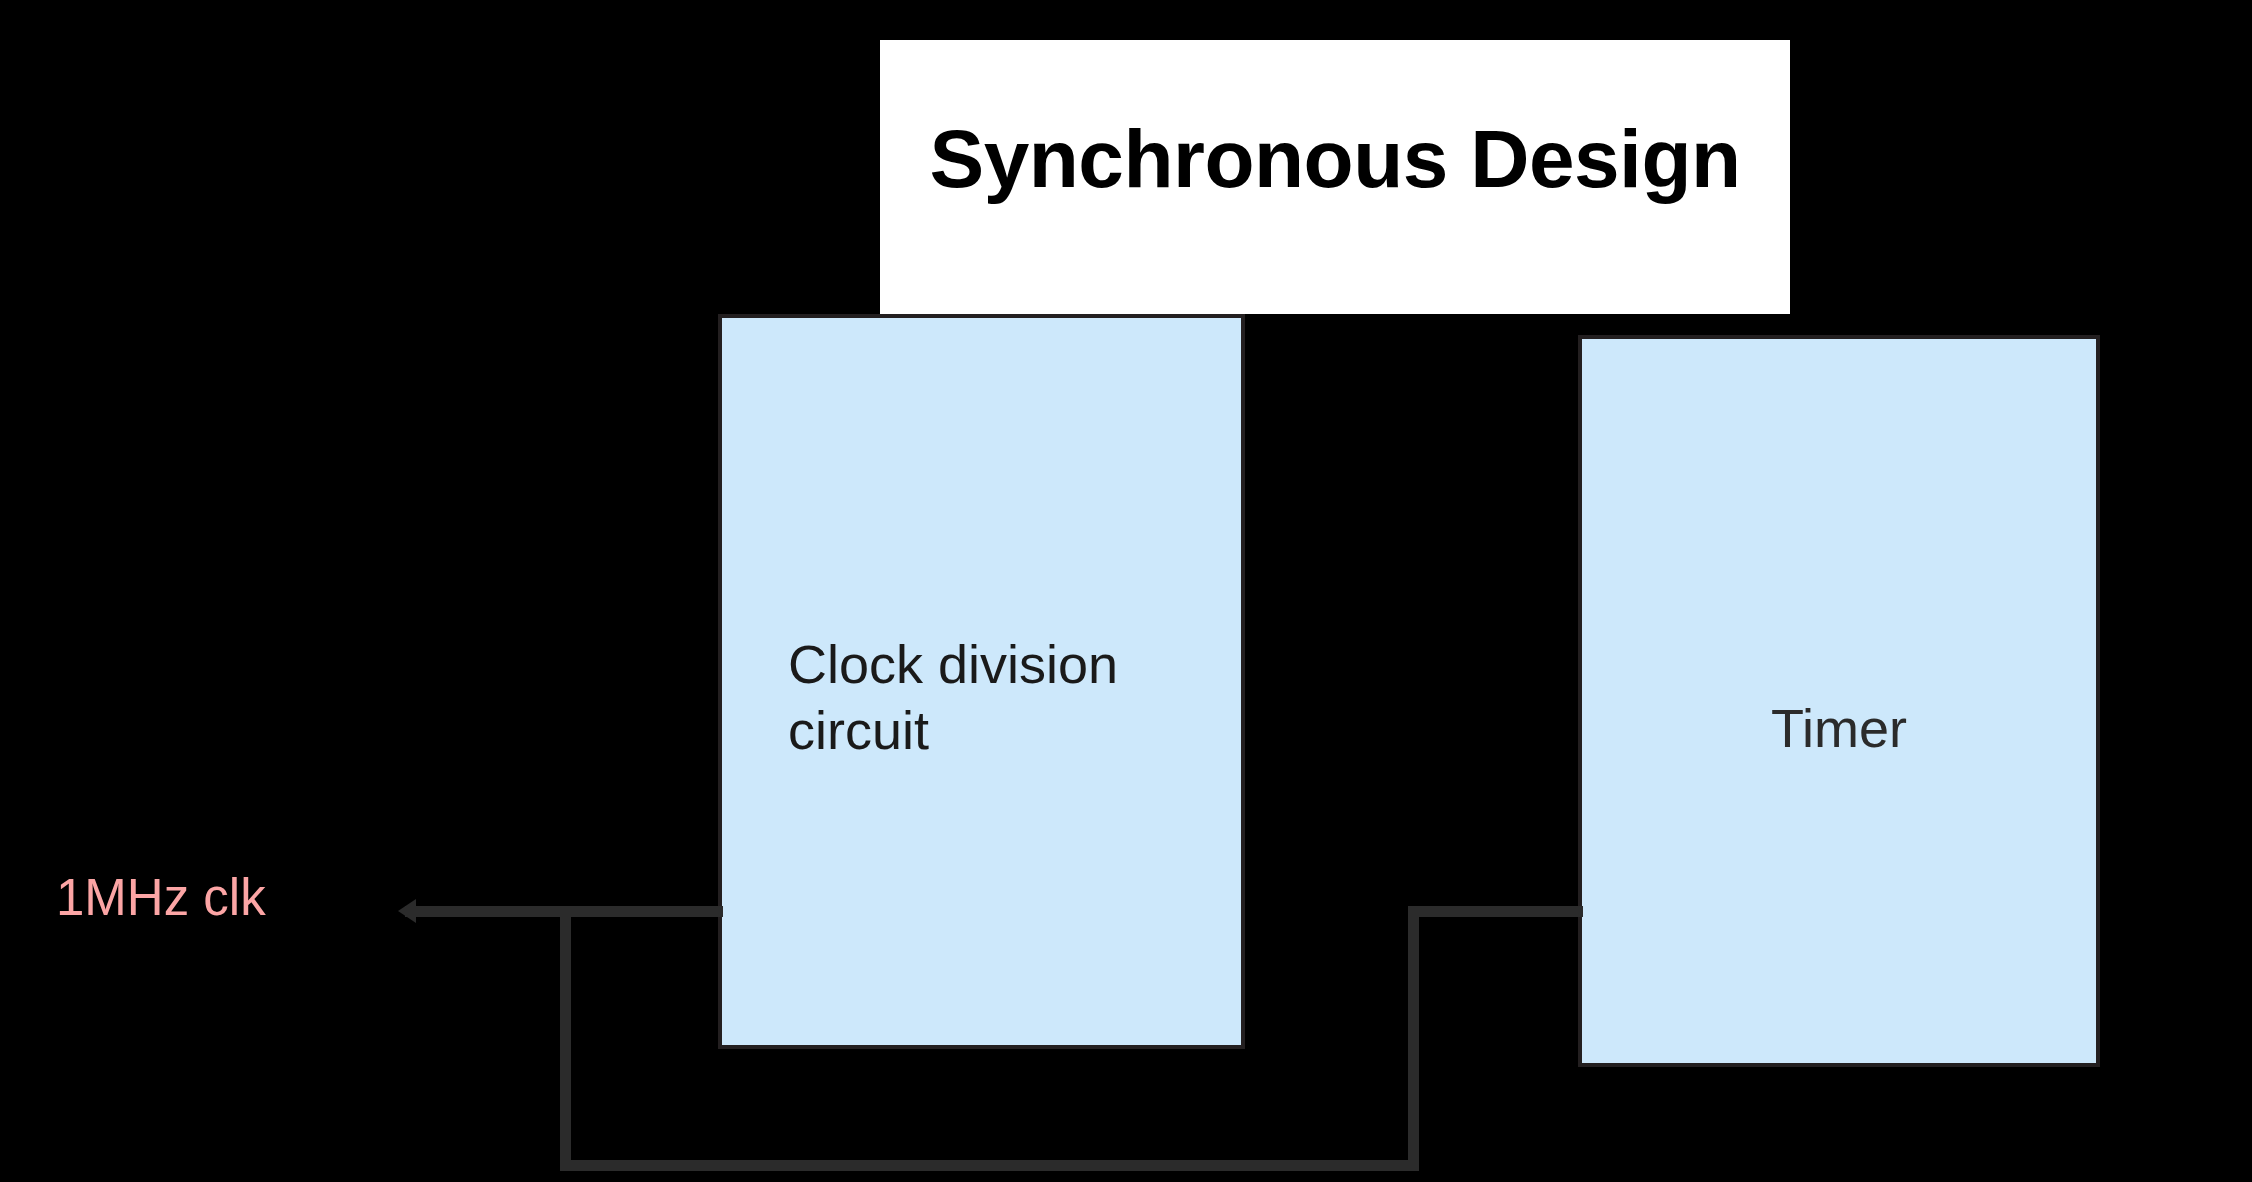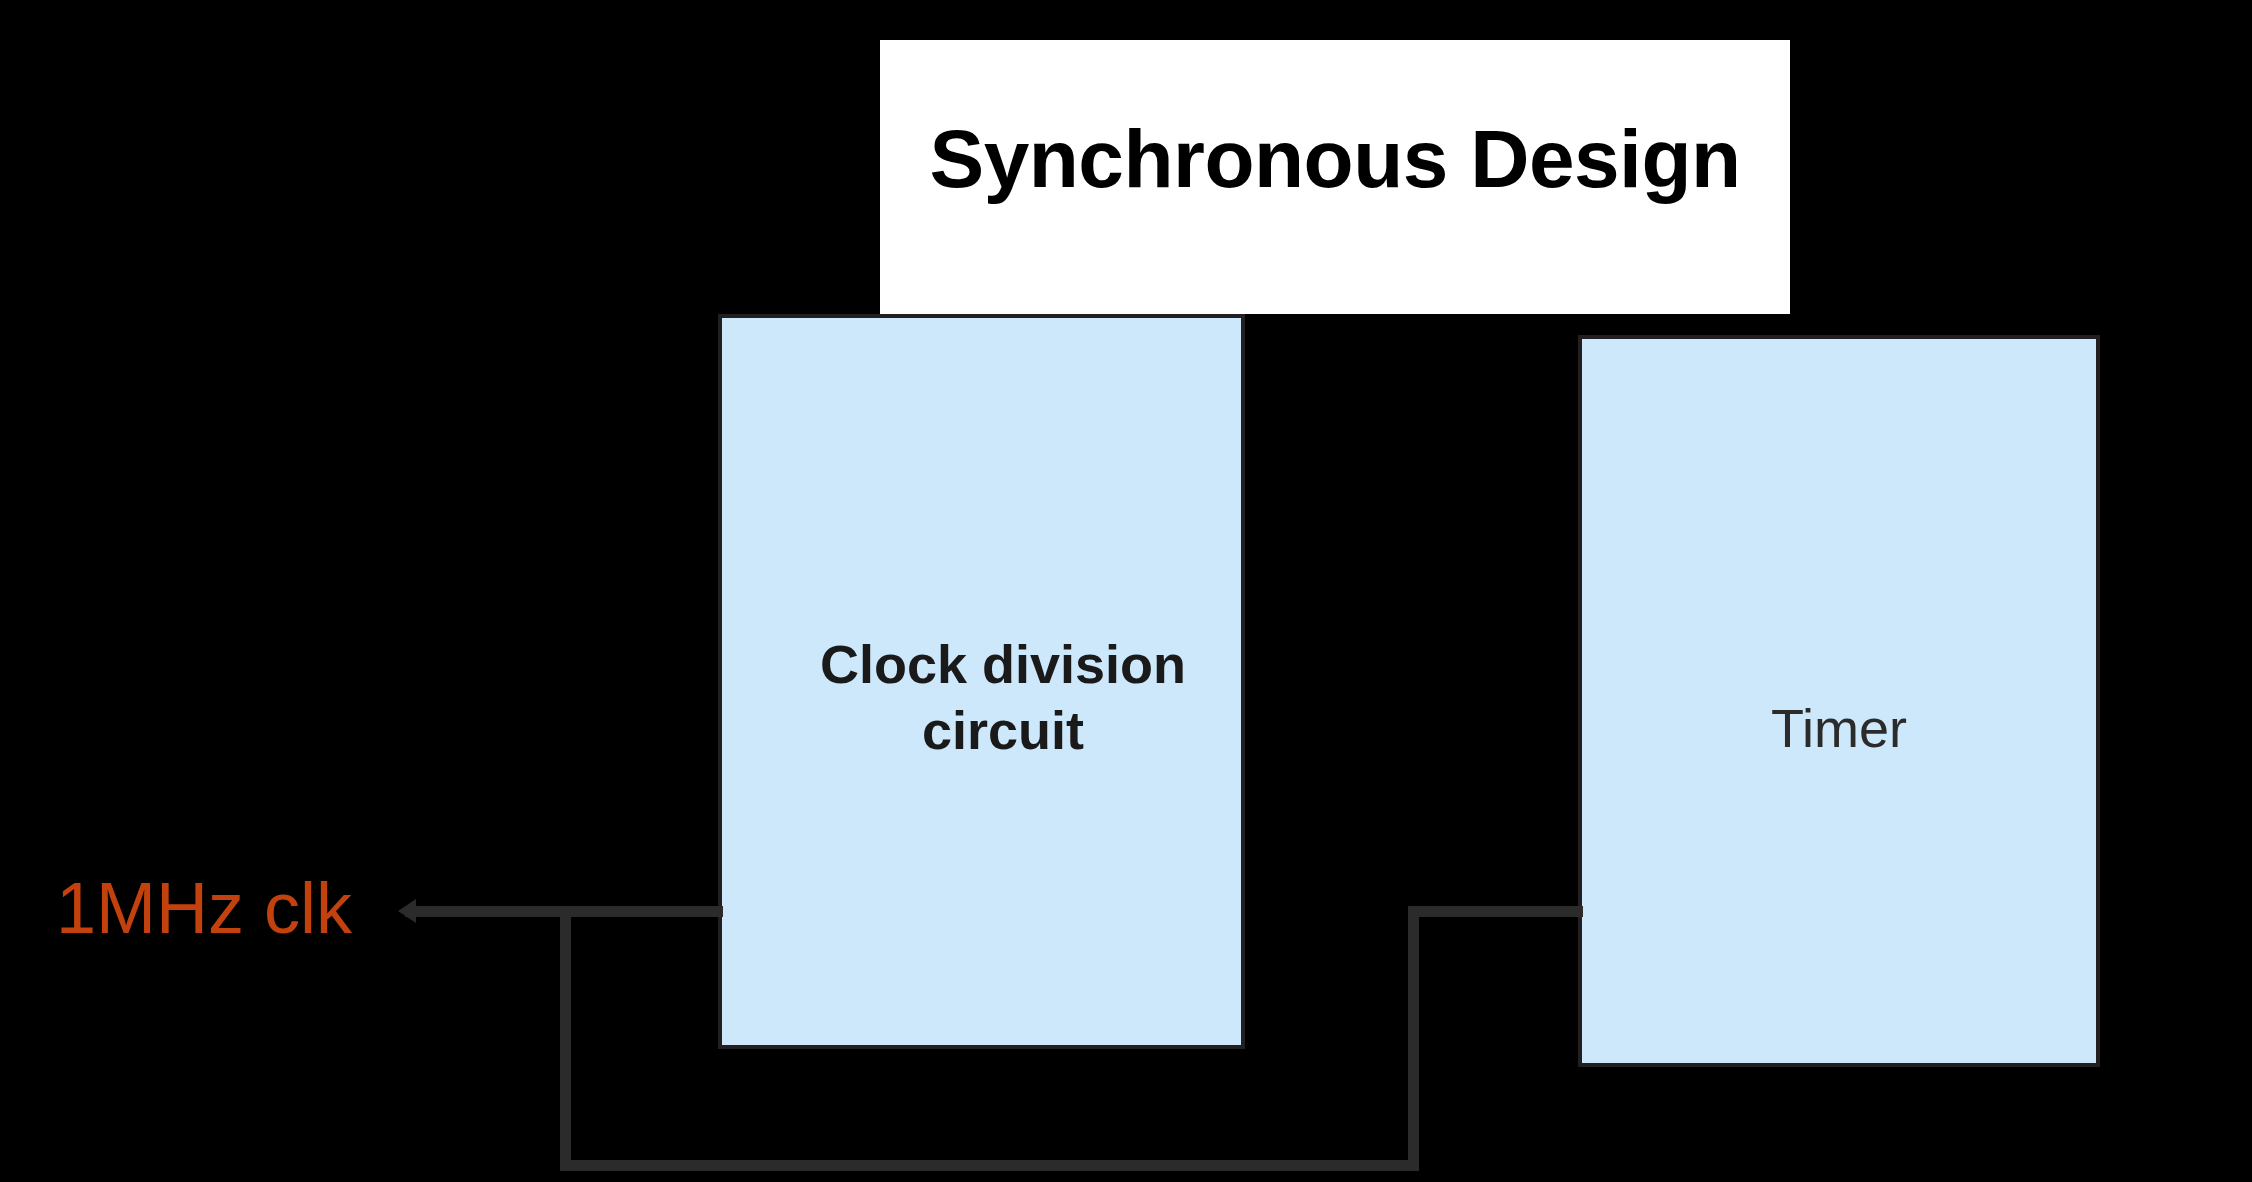--- a/index.html
+++ b/index.html
@@ -70,40 +70,39 @@
   }
   .block-label {
     font-family: "Liberation Sans", sans-serif;
     font-size: 54px;
     line-height: 1.22;
     color: #1a1a1a;
     font-weight: normal;
   }
   .block-clock .block-label {
     padding-left: 66px;
-    text-align: center;
+    text-align: left;
     max-width: 430px;
     transform: translateY(16px);
-    font-weight: bold;
   }
   .block-timer .block-label {
     text-align: center;
     transform: translateY(28px);
     color: #2b2b2b;
   }
 
   
   .signal-label {
     position: absolute;
     left: 56px;
     top: 872px;
     font-family: "Liberation Sans", sans-serif;
-    font-size: 72px;
+    font-size: 51px;
     line-height: 1;
-    color: #c2410c;
+    color: #fca5a5;
     white-space: nowrap;
   }
 
   
   .wire {
     position: absolute;
     background: #2b2b2b;
   }
   
   .wire-h-main {

